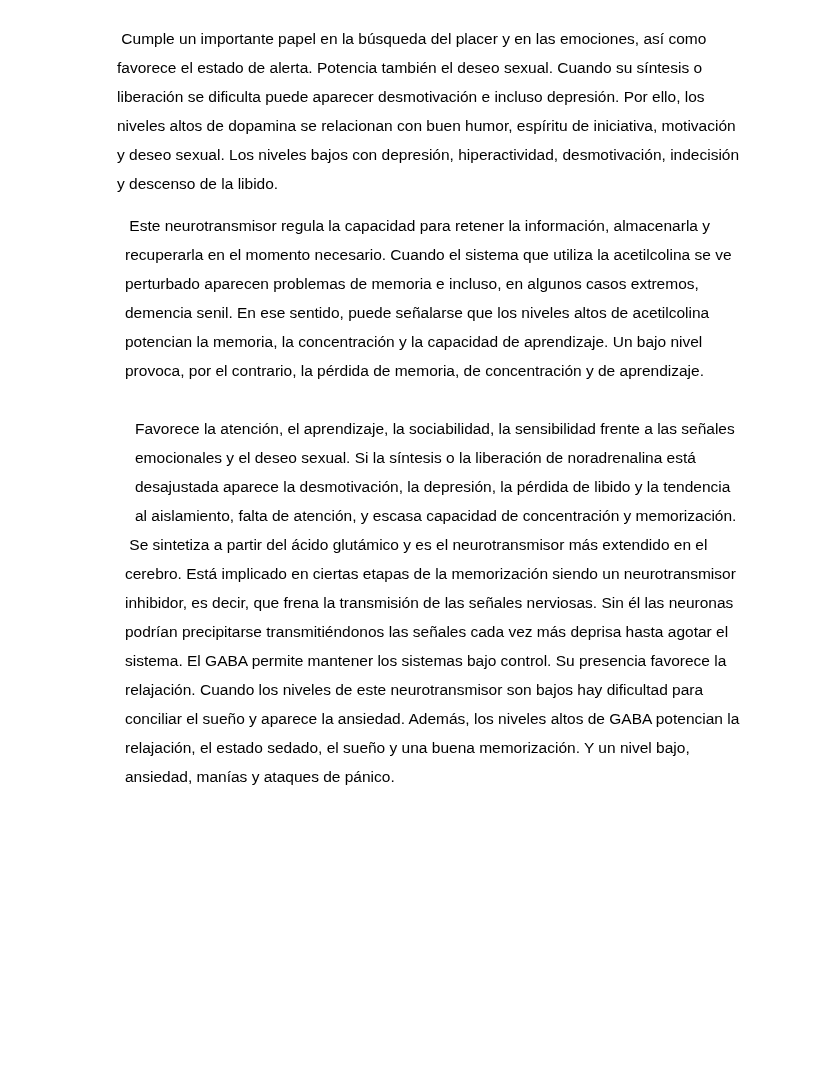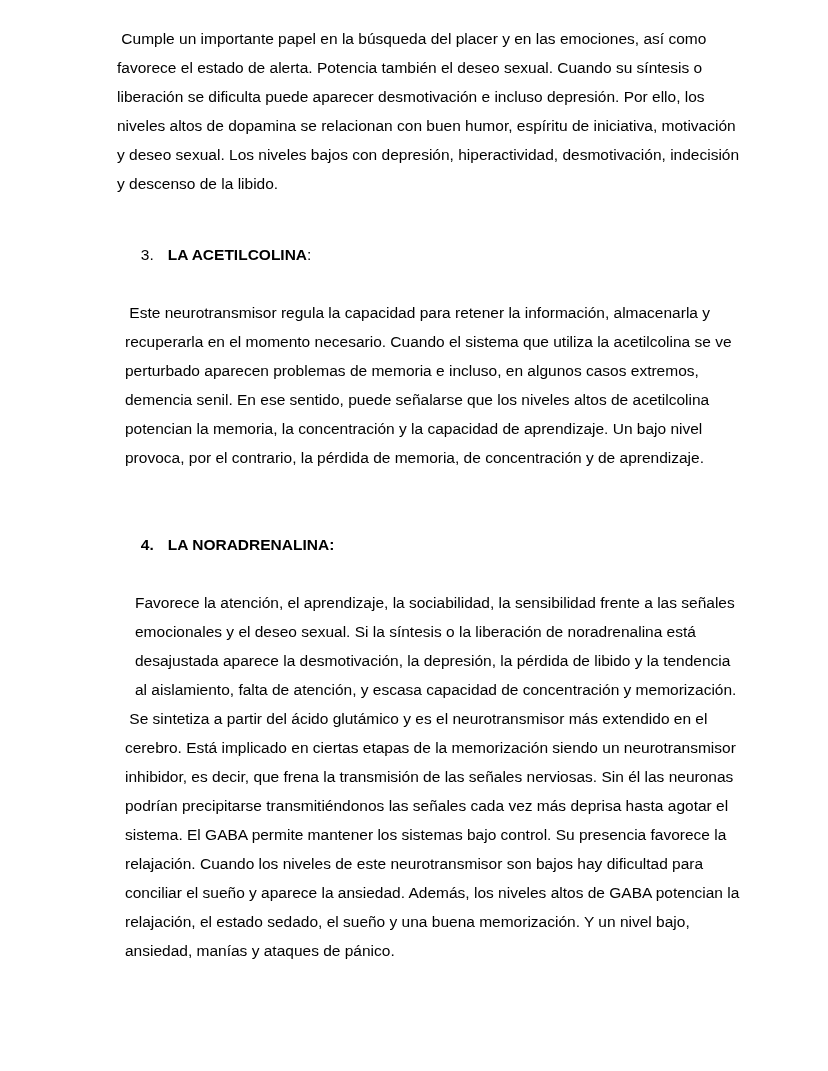--- a/index.html
+++ b/index.html
@@ -37,30 +37,24 @@
   .body-text.indented { margin-left: 18px; }
 </style>
 </head>
 <body>
 
 <div class="page">
 
   <p class="para intro"> Cumple un importante papel en la búsqueda del placer y en las emociones, así como favorece el estado de alerta. Potencia también el deseo sexual. Cuando su síntesis o liberación se dificulta puede aparecer desmotivación e incluso depresión. Por ello, los niveles altos de dopamina se relacionan con buen humor, espíritu de iniciativa, motivación y deseo sexual. Los niveles bajos con depresión, hiperactividad, desmotivación, indecisión y descenso de la libido.</p>
 
   <div class="list-item gap-after">
-    <div class="item-heading">
-      <span class="num">3.</span><span class="title">LA ACETILCOLINA</span><span class="suffix">:</span>
-    </div>
     <p class="para body-text"> Este neurotransmisor regula la capacidad para retener la información, almacenarla y recuperarla en el momento necesario. Cuando el sistema que utiliza la acetilcolina se ve perturbado aparecen problemas de memoria e incluso, en algunos casos extremos, demencia senil. En ese sentido, puede señalarse que los niveles altos de acetilcolina potencian la memoria, la concentración y la capacidad de aprendizaje. Un bajo nivel provoca, por el contrario, la pérdida de memoria, de concentración y de aprendizaje.</p>
   </div>
 
   <div class="list-item">
-    <div class="item-heading">
-      <span class="num bold">4.</span><span class="title">LA NORADRENALINA:</span><span class="suffix"></span>
-    </div>
     <p class="para body-text indented">Favorece la atención, el aprendizaje, la sociabilidad, la sensibilidad frente a las señales emocionales y el deseo sexual. Si la síntesis o la liberación de noradrenalina está desajustada aparece la desmotivación, la depresión, la pérdida de libido y la tendencia al aislamiento, falta de atención, y escasa capacidad de concentración y memorización.</p>
   </div>
 
   <div class="list-item">
     <p class="para body-text"> Se sintetiza a partir del ácido glutámico y es el neurotransmisor más extendido en el cerebro. Está implicado en ciertas etapas de la memorización siendo un neurotransmisor inhibidor, es decir, que frena la transmisión de las señales nerviosas. Sin él las neuronas podrían precipitarse transmitiéndonos las señales cada vez más deprisa hasta agotar el sistema. El GABA permite mantener los sistemas bajo control. Su presencia favorece la relajación. Cuando los niveles de este neurotransmisor son bajos hay dificultad para conciliar el sueño y aparece la ansiedad. Además, los niveles altos de GABA potencian la relajación, el estado sedado, el sueño y una buena memorización. Y un nivel bajo, ansiedad, manías y ataques de pánico.</p>
   </div>
 
   <div class="list-item">
     <div class="item-heading">
       

